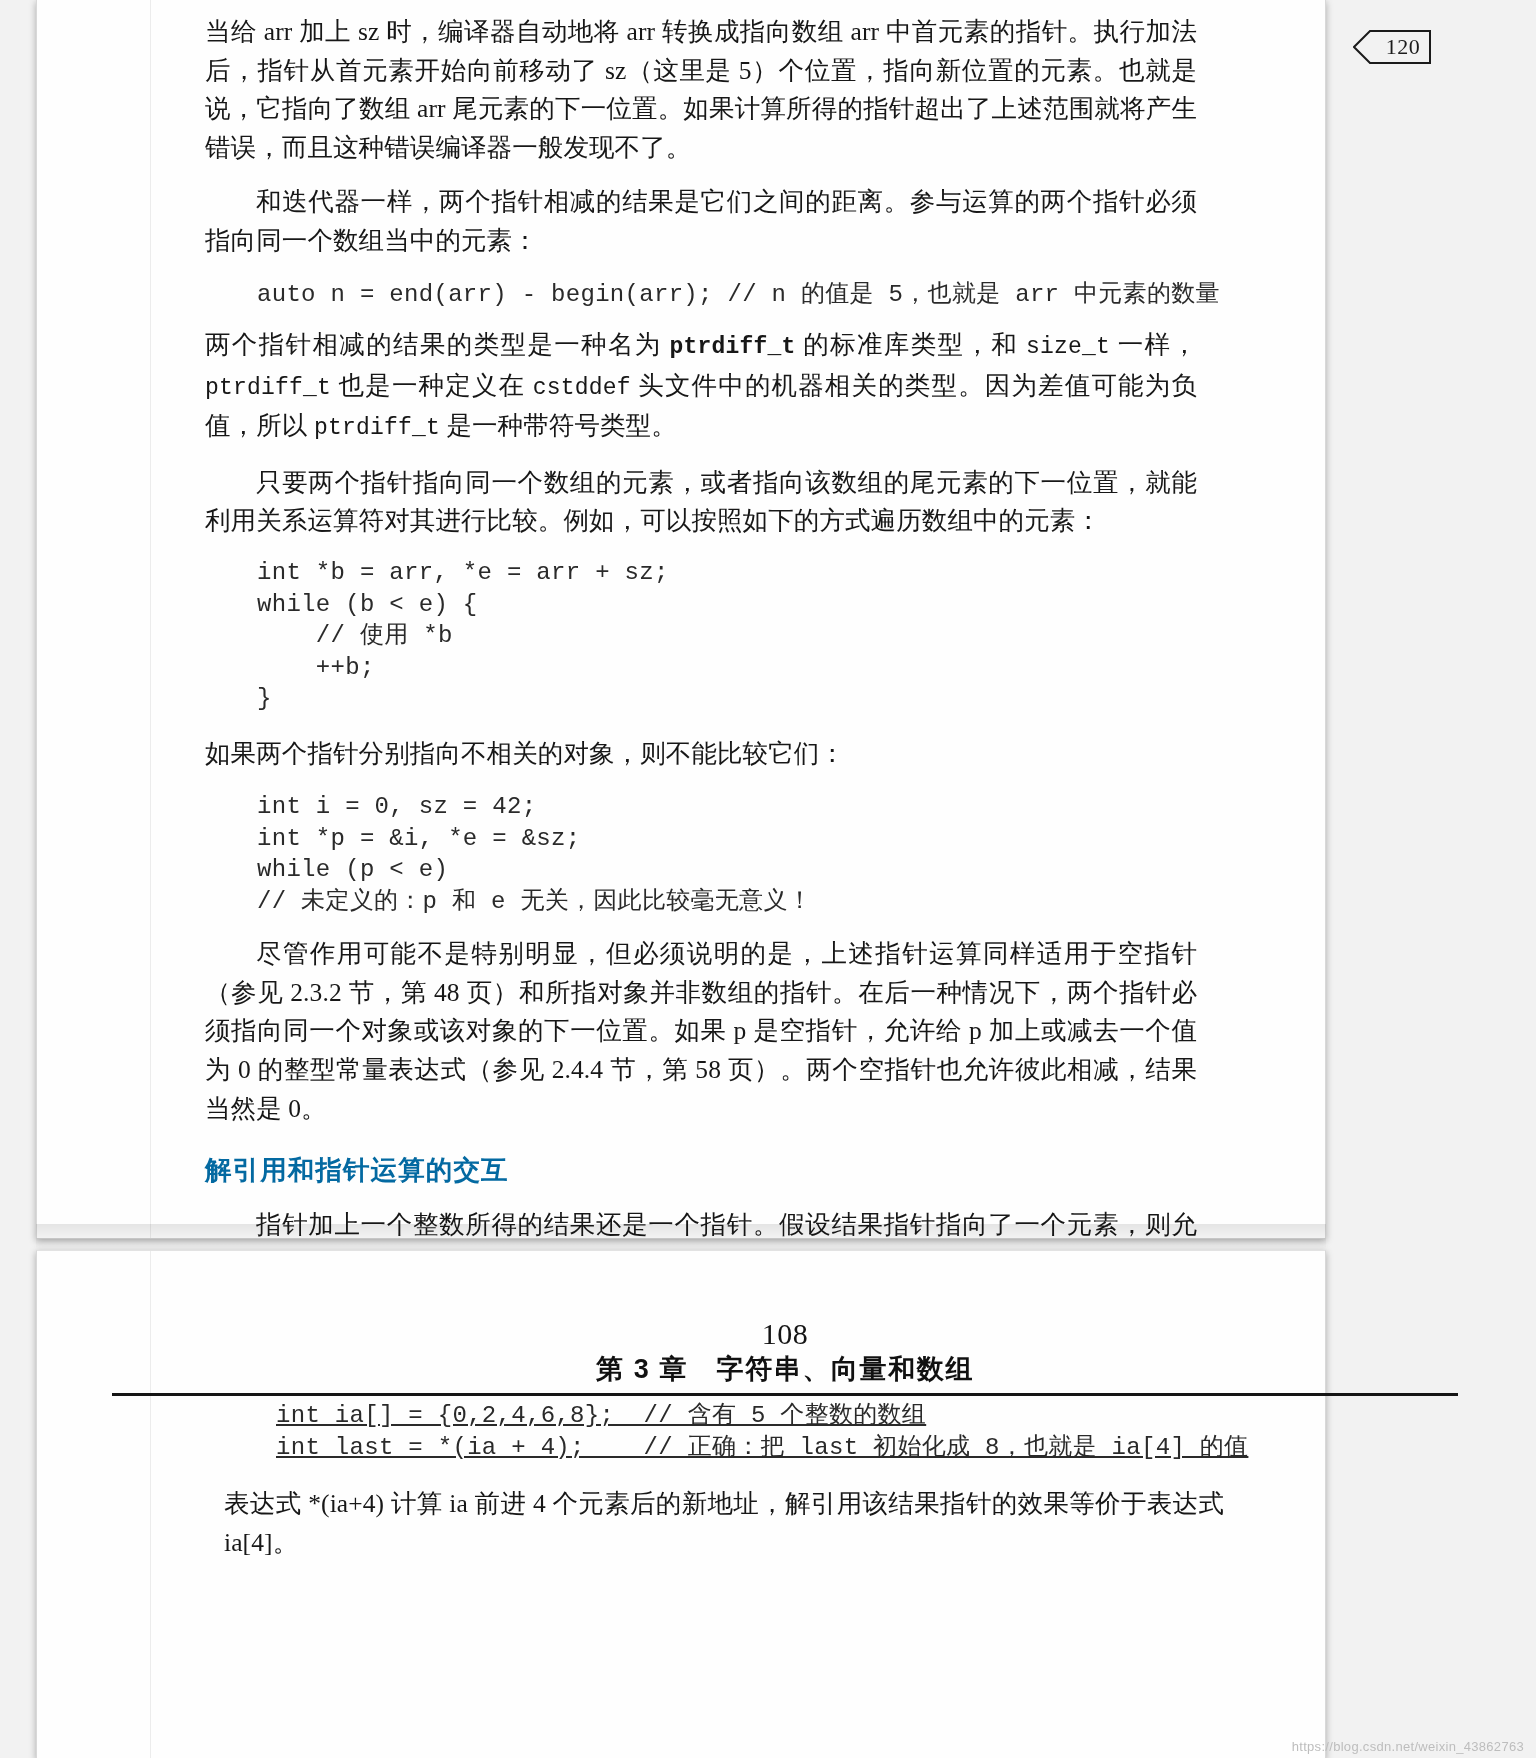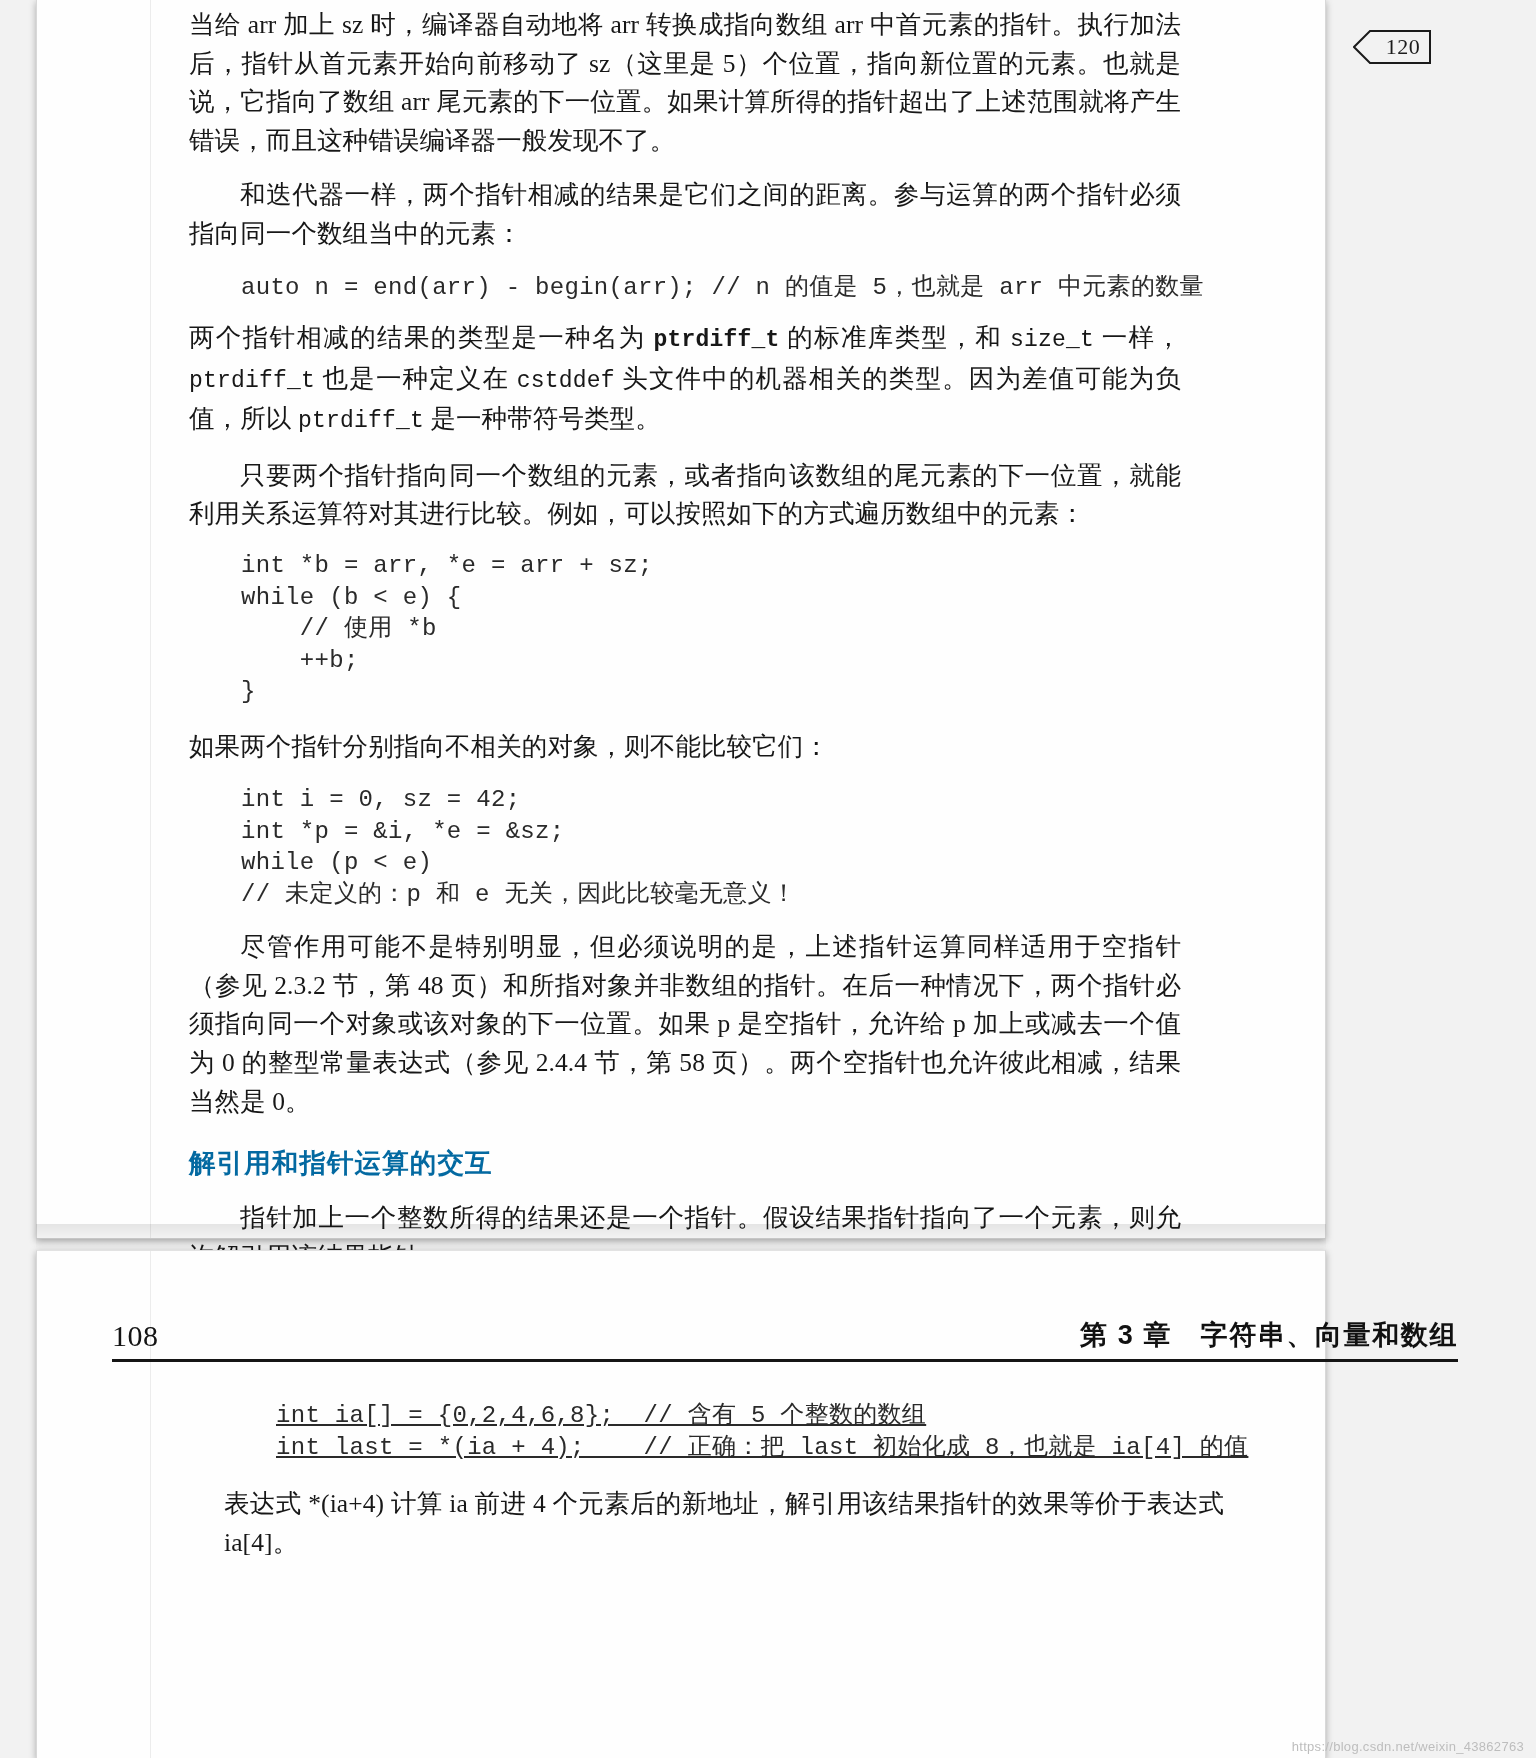--- a/index.html
+++ b/index.html
@@ -144,22 +144,23 @@
   
   .running-head {
     position: absolute;
     left: 112px;
     right: 78px;
     top: 1317px;
     height: 46px;
   }
   .rh-row {
     display: flex;
-    align-items: flex-end;
+    align-items: center;
     justify-content: space-between;
+    flex-direction: column;
   }
   .rh-folio {
     font-size: 30px;
     font-family: "Liberation Serif", "DejaVu Serif", serif;
     color: #141414;
     letter-spacing: 0.5px;
   }
   .rh-title {
     font-size: 27px;
     font-weight: bold;
@@ -204,21 +205,21 @@
     <div class="page-inner">
       <div class="margin-rule"></div>
 
       <div class="page-ref">
         <svg width="78" height="34" viewBox="0 0 78 34" xmlns="http://www.w3.org/2000/svg">
           <path d="M17 1 L77 1 L77 33 L17 33 L1 17 Z" fill="none" stroke="#1b1b1b" stroke-width="2"></path>
         </svg>
         <div class="ref-num">120</div>
       </div>
 
-      <div class="body-col" style="top: 6px;">
+      <div class="body-col" style="top: 13px; margin-left: 16px;">
 
         <p class="para">当给 arr 加上 sz 时，编译器自动地将 arr 转换成指向数组 arr 中首元素的指针。执行加法后，指针从首元素开始向前移动了 sz（这里是 5）个位置，指向新位置的元素。也就是说，它指向了数组 arr 尾元素的下一位置。如果计算所得的指针超出了上述范围就将产生错误，而且这种错误编译器一般发现不了。</p>
 
         <p class="para indent" style="margin-top: 16px;">和迭代器一样，两个指针相减的结果是它们之间的距离。参与运算的两个指针必须指向同一个数组当中的元素：</p>
 
         <pre class="code-block" style="margin-top: 18px; margin-left: 52px;"><span class="code-line">auto n = end(arr) - begin(arr); // n 的值是 5，也就是 arr 中元素的数量</span></pre>
 
         <p class="para" style="margin-top: 16px;"><span>两个指针相减的结果的类型是一种名为 </span><span class="mono-b">ptrdiff_t</span><span> 的标准库类型，和 </span><span class="mono">size_t</span><span> 一样，</span><span class="mono">ptrdiff_t</span><span> 也是一种定义在 </span><span class="mono">cstddef</span><span> 头文件中的机器相关的类型。因为差值可能为负值，所以 </span><span class="mono">ptrdiff_t</span><span> 是一种带符号类型。</span></p>
 
         <p class="para indent" style="margin-top: 16px;">只要两个指针指向同一个数组的元素，或者指向该数组的尾元素的下一位置，就能利用关系运算符对其进行比较。例如，可以按照如下的方式遍历数组中的元素：</p>

